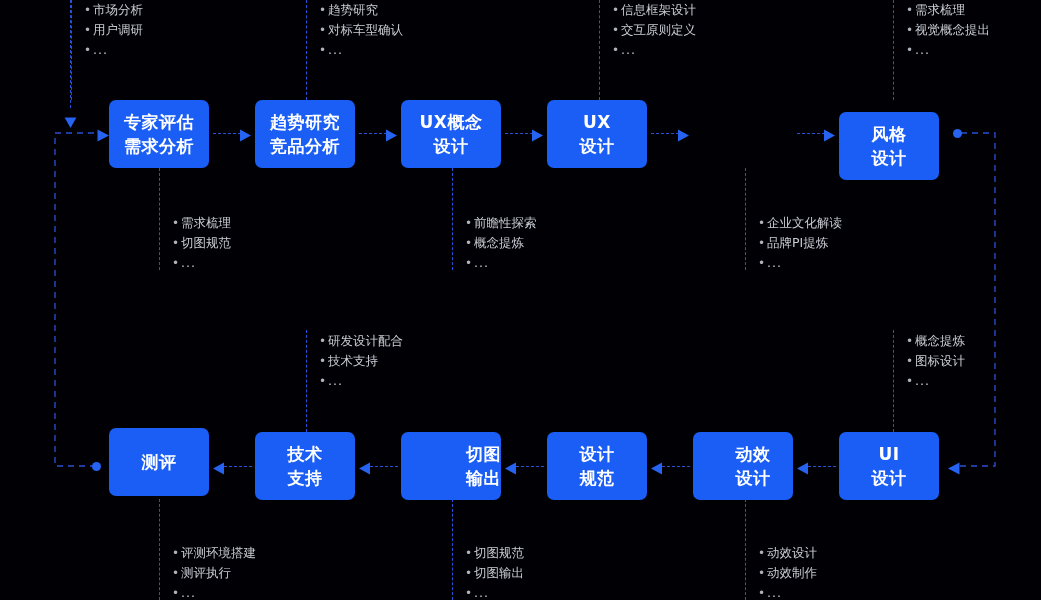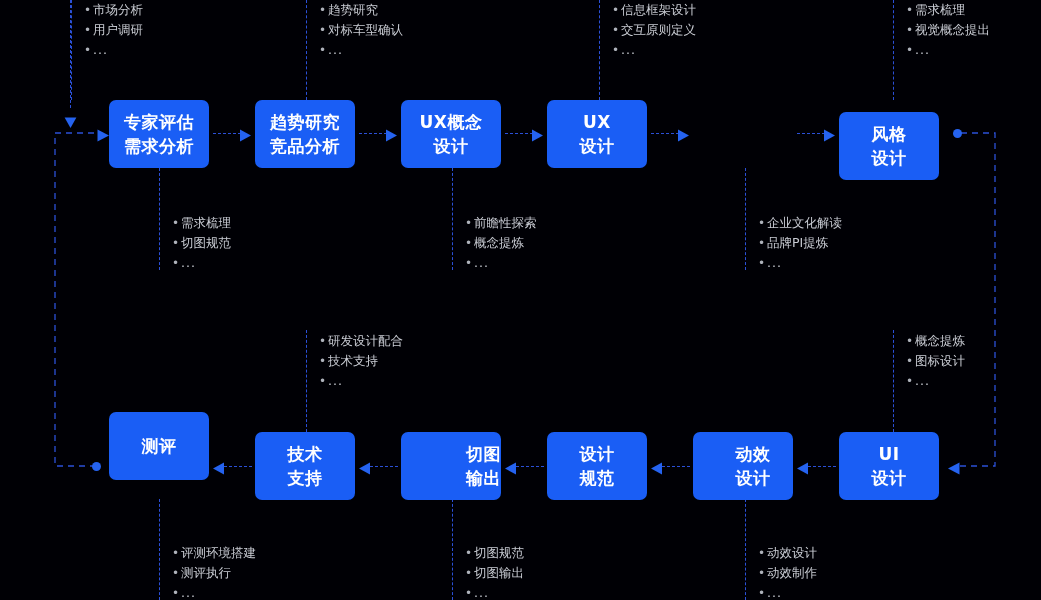--- a/index.html
+++ b/index.html
@@ -336,21 +336,21 @@
     <div class="row">
         <span class="bul">•</span>
         <span class="txt">图标设计</span>
       </div>
     <div class="row">
         <span class="bul">•</span>
         <span class="txt ell">...</span>
       </div>
   </div>
 
-  <div class="node" style="left:109px; top:412px;text-align:center;">
+  <div class="node" style="left:109px; top:428px;text-align:center;">
     <span class="l1">测评</span>
   </div>
   <div class="node" style="left:255px; top:432px;">
     <span class="l1">技术</span>
     <span class="l2">支持</span>
   </div>
   <div class="node" style="left:401px; top:432px;align-items:flex-end;">
     <span class="l1">切图</span>
     <span class="l2">输出</span>
   </div>

